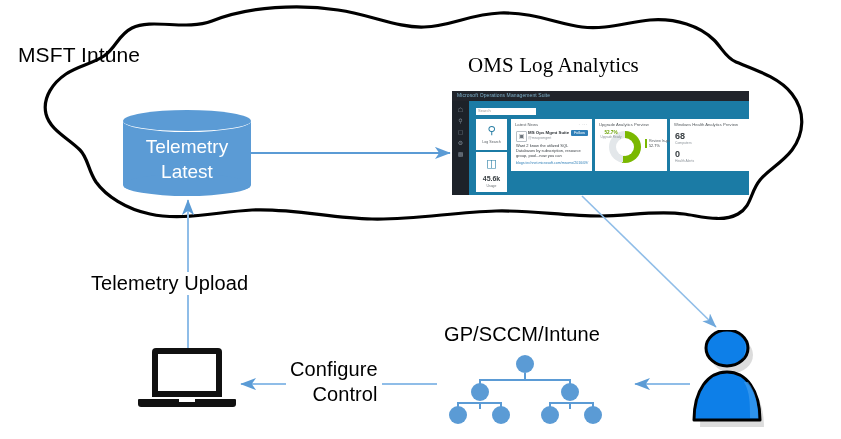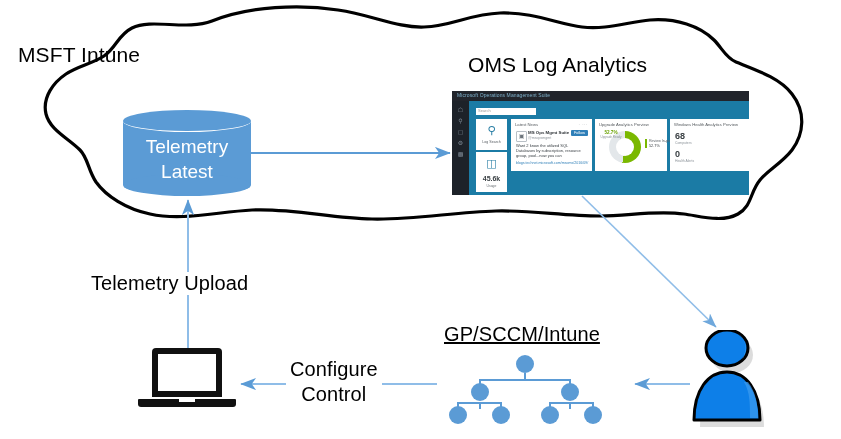--- a/index.html
+++ b/index.html
@@ -4,24 +4,24 @@
 <style>
   html,body{margin:0;padding:0;background:#ffffff;}
   body{width:841px;height:439px;position:relative;overflow:hidden;
        font-family:"Liberation Sans","DejaVu Sans",sans-serif;}
 
   .canvas{position:absolute;left:0;top:0;width:841px;height:439px;}
 
   
   .lbl{position:absolute;color:#000000;white-space:nowrap;letter-spacing:.1px;}
   #msft-cloud-label{left:18px;  top:43px;  font-size:21px;}
-  #oms-label       {left:468px; top:53px;  font-size:21px;}
+  #oms-label       {left:468px; top:53px;  font-size:21px;font-family:Liberation Serif, serif;}
   #telemetry-upload-label{left:88px; top:272px; font-size:20px;}
-  #gp-label        {left:444px; top:323px; font-size:20px;text-decoration:underline;}
-  #configure-label {left:286px; top:357px; font-size:20px;line-height:25px;text-align:center;}
+  #gp-label        {left:444px; top:323px; font-size:20px;}
+  #configure-label {left:286px; top:357px; font-size:20px;line-height:25px;text-align:right;}
 
   
   #telemetry-cylinder{position:absolute;left:123px;top:110px;width:128px;height:108px;}
   .cyl-body{position:absolute;left:0;top:11px;width:128px;height:64px;background:#5B9BD5;}
   .cyl-top{position:absolute;left:0;top:0;width:128px;height:22px;border-radius:50%;
            background:#5B9BD5;border-bottom:1px solid #ffffff;box-sizing:border-box;}
   .cyl-bot{position:absolute;left:0;top:64px;width:128px;height:22px;border-radius:50%;
            background:#5B9BD5;}
   .cyl-text{position:absolute;left:0;top:24px;width:128px;text-align:center;color:#ffffff;
             font-size:19px;line-height:25px;}

